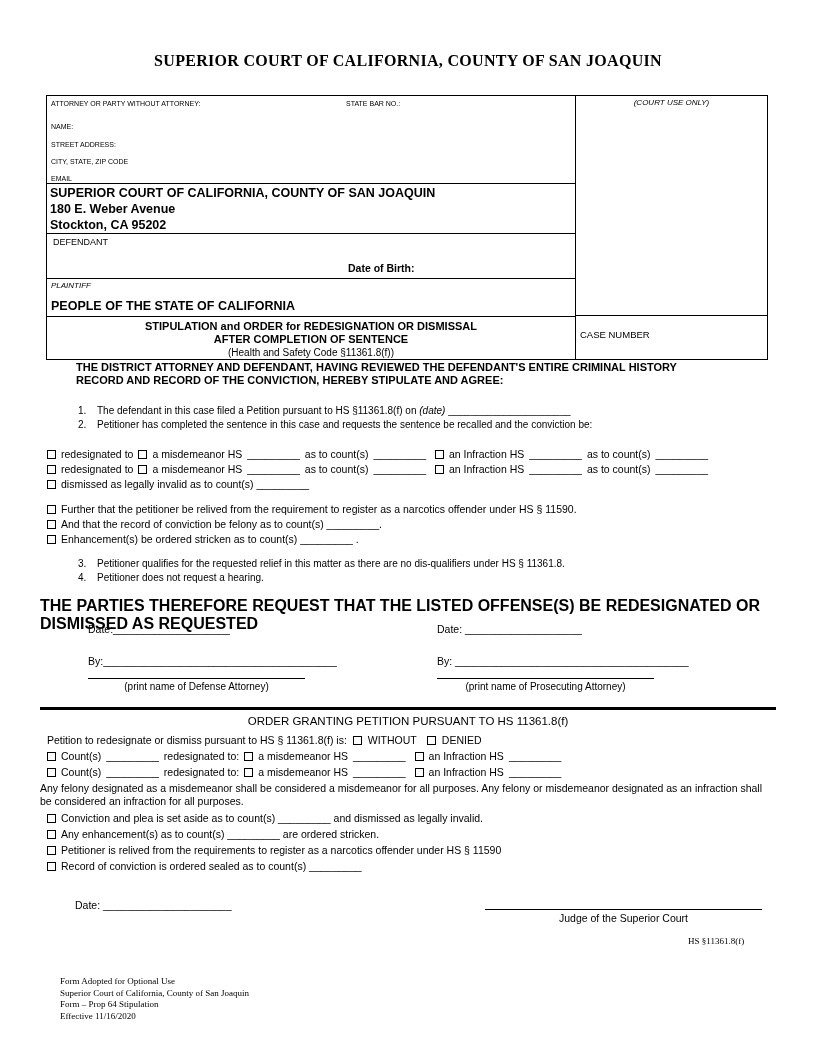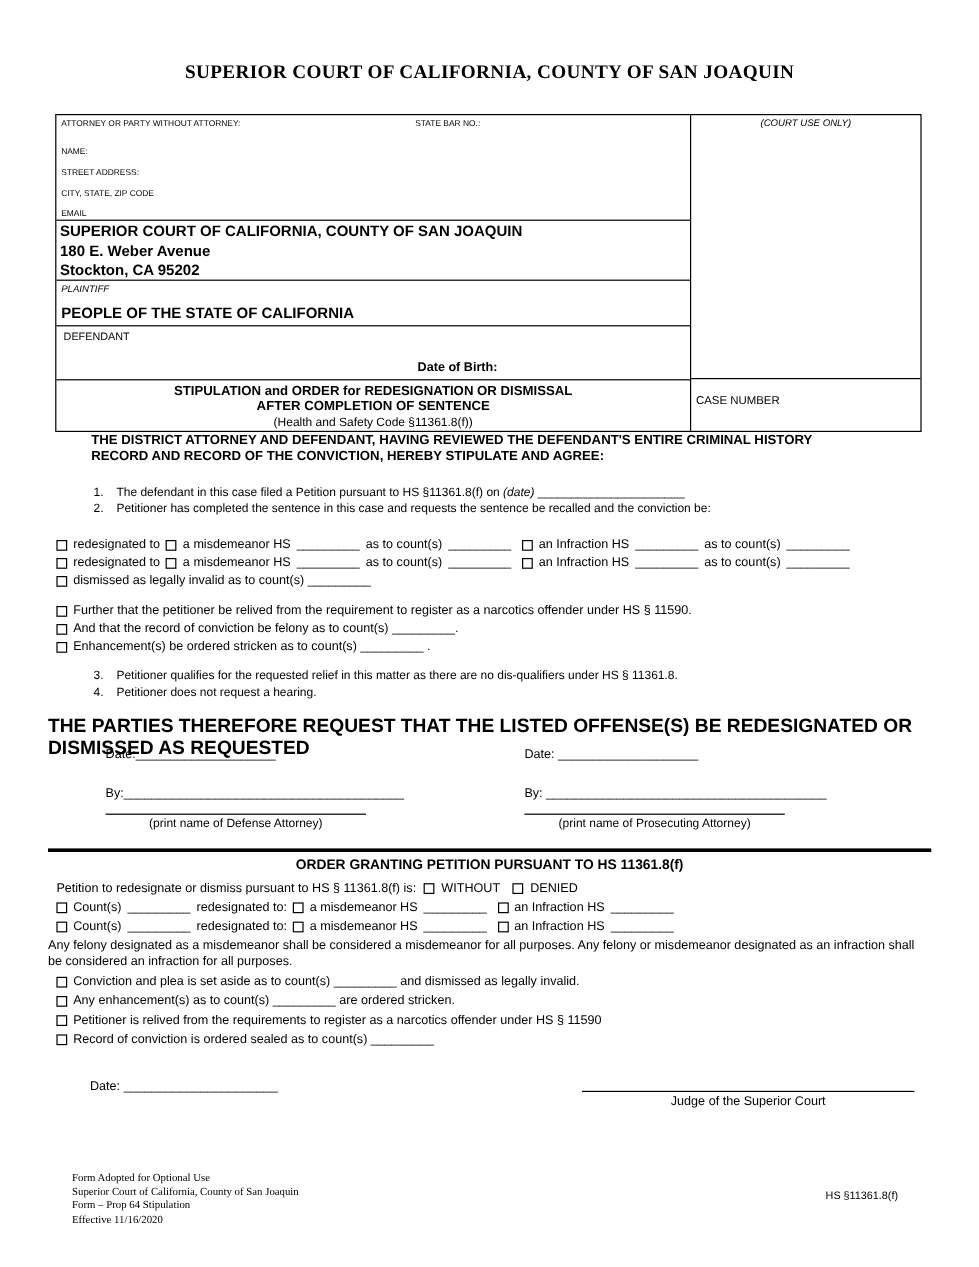--- a/index.html
+++ b/index.html
@@ -53,32 +53,32 @@
   .sigblock { position:absolute; left:88px; top:623px; width:640px; display:flex; font-size:10.5px; }
   .sig-col-left { width:349px; }
   .sig-col-right { flex:1; }
   .sig-date { line-height:13px; margin-bottom:19px; }
   .sig-by { line-height:13px; margin-bottom:0; }
   .print-rule { border-bottom:1px solid #000; width:217px; height:11px; }
   .print-caption { width:217px; text-align:center; font-size:10px; margin-top:2px; }
   
   .divider { position:absolute; left:40px; top:707px; width:736px; height:3px; background:#000; }
   .order { position:absolute; left:40px; top:715px; width:736px; font-size:10.5px; }
-  .order-heading { text-align:center; font-weight:bold; font-size:11.5px; line-height:13px; margin-bottom:6px; }
+  .order-heading { text-align:center; font-weight:normal; font-size:11.5px; line-height:13px; margin-bottom:6px; }
   .order .cbrow { margin:0 0 3px 7px; }
   .petition-row { margin:0 0 4px 7px; display:flex; align-items:center; gap:6px; }
   .cb-gap { margin-left:4px; }
   .note { line-height:13px; margin:1px 0 4px 0; }
   .order-date { position:absolute; left:75px; top:899px; font-size:10.5px; }
   .judge-block { position:absolute; left:485px; top:898px; width:277px; font-size:10.5px; }
   .judge-rule { height:12px; border-bottom:1px solid #000; }
   .judge-caption { text-align:center; margin-top:2px; }
   
   .footer-left { position:absolute; left:60px; top:976px; font-family:"Liberation Serif", serif; font-size:9px; line-height:11.5px; }
-  .footer-right { position:absolute; left:688px; top:991px; font-family:Liberation Sans, sans-serif; font-size:9px; }
+  .footer-right { position:absolute; left:688px; top:936px; font-family:Liberation Serif, serif; font-size:9px; }
 </style>
 </head>
 <body>
 
 <div class="page">
 
   <div class="doc-title">SUPERIOR COURT OF CALIFORNIA, COUNTY OF SAN JOAQUIN</div>
 
   <div class="header-box">
     <div class="hb-left">
@@ -88,27 +88,27 @@
         <span class="lbl-name">NAME:</span>
         <span class="lbl-street">STREET ADDRESS:</span>
         <span class="lbl-city">CITY, STATE, ZIP CODE</span>
         <span class="lbl-email">EMAIL</span>
       </div>
       <div class="sec sec-court">
         <div>SUPERIOR COURT OF CALIFORNIA, COUNTY OF SAN JOAQUIN</div>
         <div>180 E. Weber Avenue</div>
         <div>Stockton, CA 95202</div>
       </div>
+      <div class="sec sec-defendant">
+        <div class="defendant-label">DEFENDANT</div>
+        <div class="dob-label">Date of Birth:</div>
+      </div>
       <div class="sec sec-plaintiff">
         <div class="plaintiff-label">PLAINTIFF</div>
         <div class="plaintiff-value">PEOPLE OF THE STATE OF CALIFORNIA</div>
-      </div>
-      <div class="sec sec-defendant">
-        <div class="defendant-label">DEFENDANT</div>
-        <div class="dob-label">Date of Birth:</div>
       </div>
       <div class="sec sec-formtitle">
         <div class="ft-b">STIPULATION and ORDER for REDESIGNATION OR DISMISSAL</div>
         <div class="ft-b">AFTER COMPLETION OF SENTENCE</div>
         <div class="ft-n">(Health and Safety Code §11361.8(f))</div>
       </div>
     </div>
     <div class="hb-right">
       <div class="court-use">(COURT USE ONLY)</div>
       <div class="case-number">

